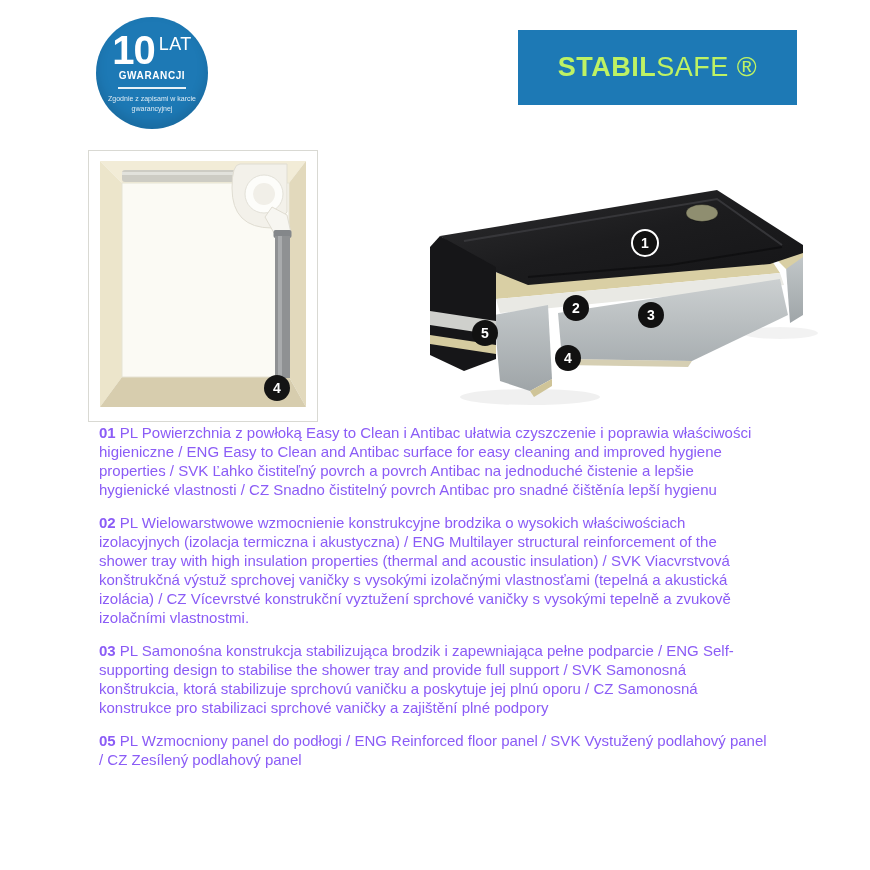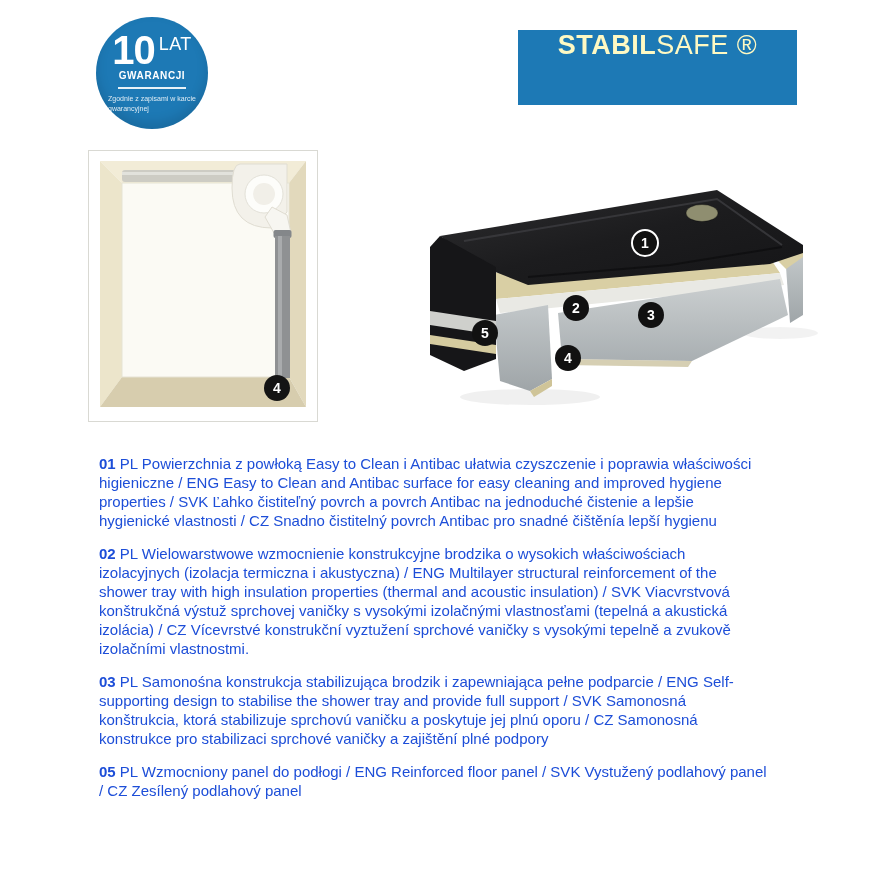--- a/index.html
+++ b/index.html
@@ -4,44 +4,44 @@
 <style>
   html,body{margin:0;padding:0;}
   body{
     width:870px;height:870px;background:#ffffff;position:relative;overflow:hidden;
     font-family:"Liberation Sans", sans-serif;color:#3d3d3d;
   }
   
   .warranty-badge{
     position:absolute;left:96px;top:17px;width:112px;height:112px;border-radius:50%;
     background:#1d79b5;color:#fff;display:flex;flex-direction:column;align-items:center;
-    justify-content:center;text-align:left;box-shadow:inset 0 -6px 12px rgba(0,0,0,.12);
+    justify-content:center;text-align:center;box-shadow:inset 0 -6px 12px rgba(0,0,0,.12);
   }
   .wb-row{display:flex;align-items:flex-end;line-height:.85;}
   .wb-10{font-size:40px;font-weight:bold;letter-spacing:-1px;}
   .wb-lat{font-size:18px;font-weight:normal;margin:0 0 15px 4px;letter-spacing:.5px;}
   .wb-gwarancji{font-size:10px;font-weight:bold;letter-spacing:.6px;margin-top:3px;}
   .wb-divider{width:68px;height:2px;background:#ffffff;opacity:.9;margin:6px 0 5px 0;}
   .wb-sub{font-size:7px;line-height:1.3;opacity:.85;}
   
   .brand-banner{
     position:absolute;left:518px;top:30px;width:279px;height:75px;background:#1d79b5;
-    display:flex;align-items:flex-start;justify-content:center;color:#fef9c3;
+    display:flex;align-items:center;justify-content:center;color:#bef264;
   }
   .bb-text{font-size:27px;letter-spacing:.5px;}
   .bb-bold{font-weight:bold;}
   .bb-light{font-weight:normal;}
   
   .tray-photo{position:absolute;left:88px;top:150px;width:230px;height:272px;}
   .tray-3d{position:absolute;left:430px;top:163px;width:390px;height:247px;}
   svg .badge-num{font-family:"Liberation Sans",sans-serif;font-size:14px;font-weight:bold;fill:#ffffff;}
   
   .info-text{
-    position:absolute;left:99px;top:454px;width:668px;
-    font-size:15px;line-height:19px;color:#1d4ed8;
+    position:absolute;left:99px;top:423px;width:668px;
+    font-size:15px;line-height:19px;color:#8b5cf6;
   }
   .info-text p{margin:0 0 14px 0;}
   .p-num{font-weight:bold;}
 </style>
 </head>
 <body>
 
 <div class="warranty-badge">
   <div class="wb-row">
     <span class="wb-10">10</span>

